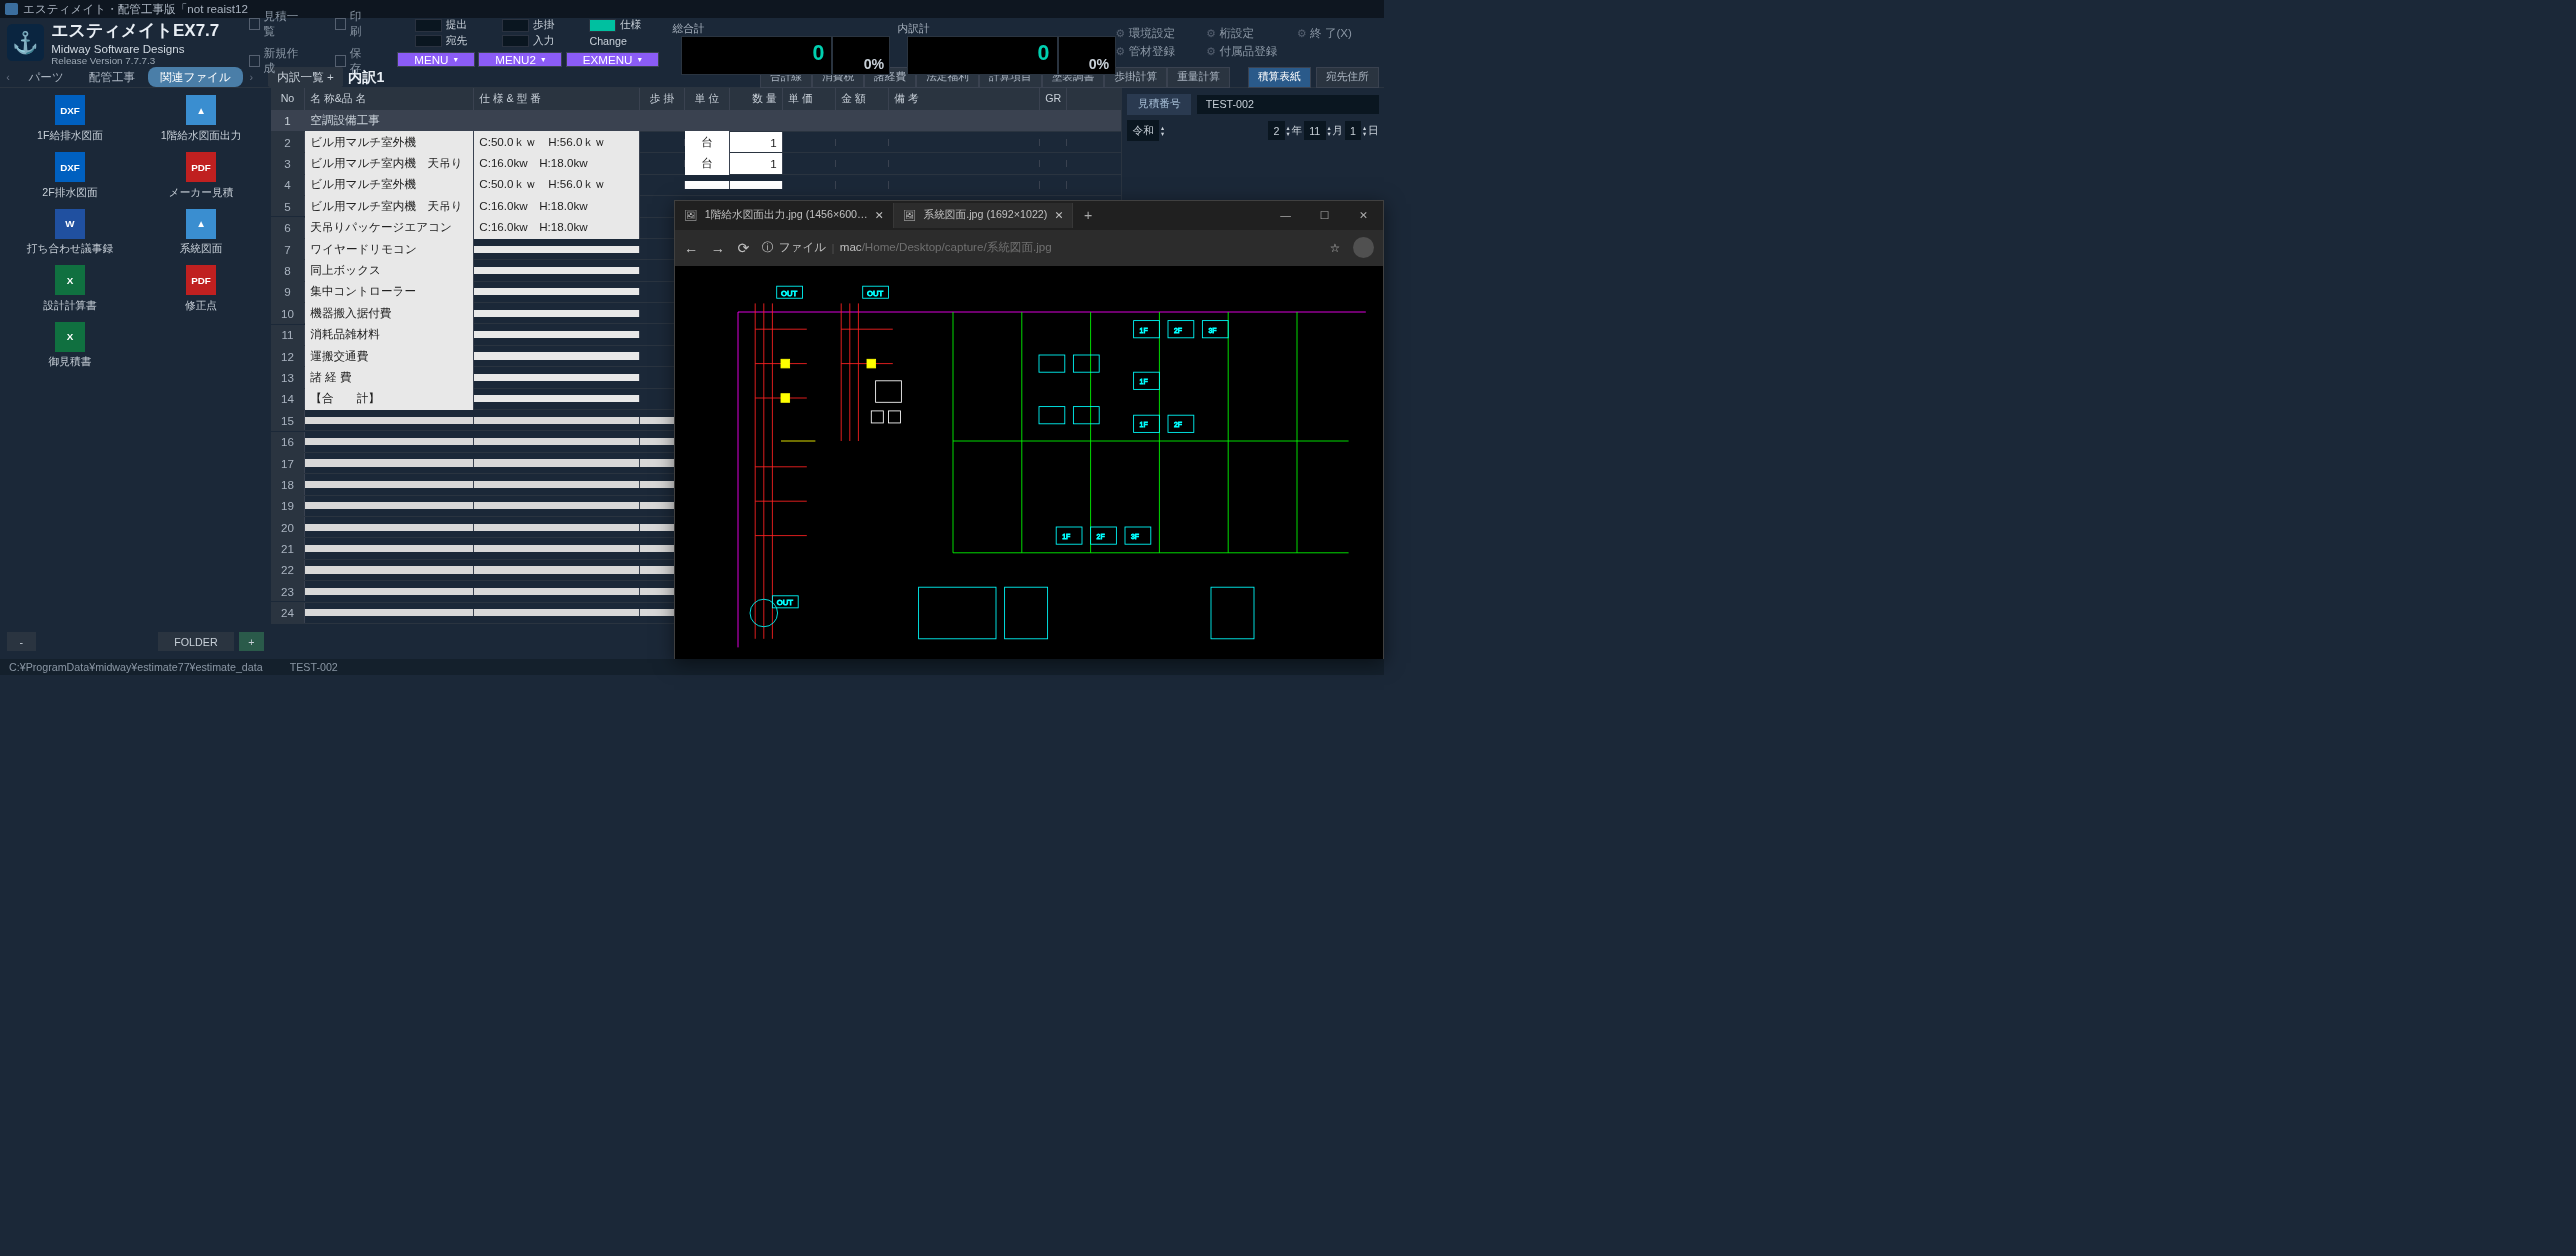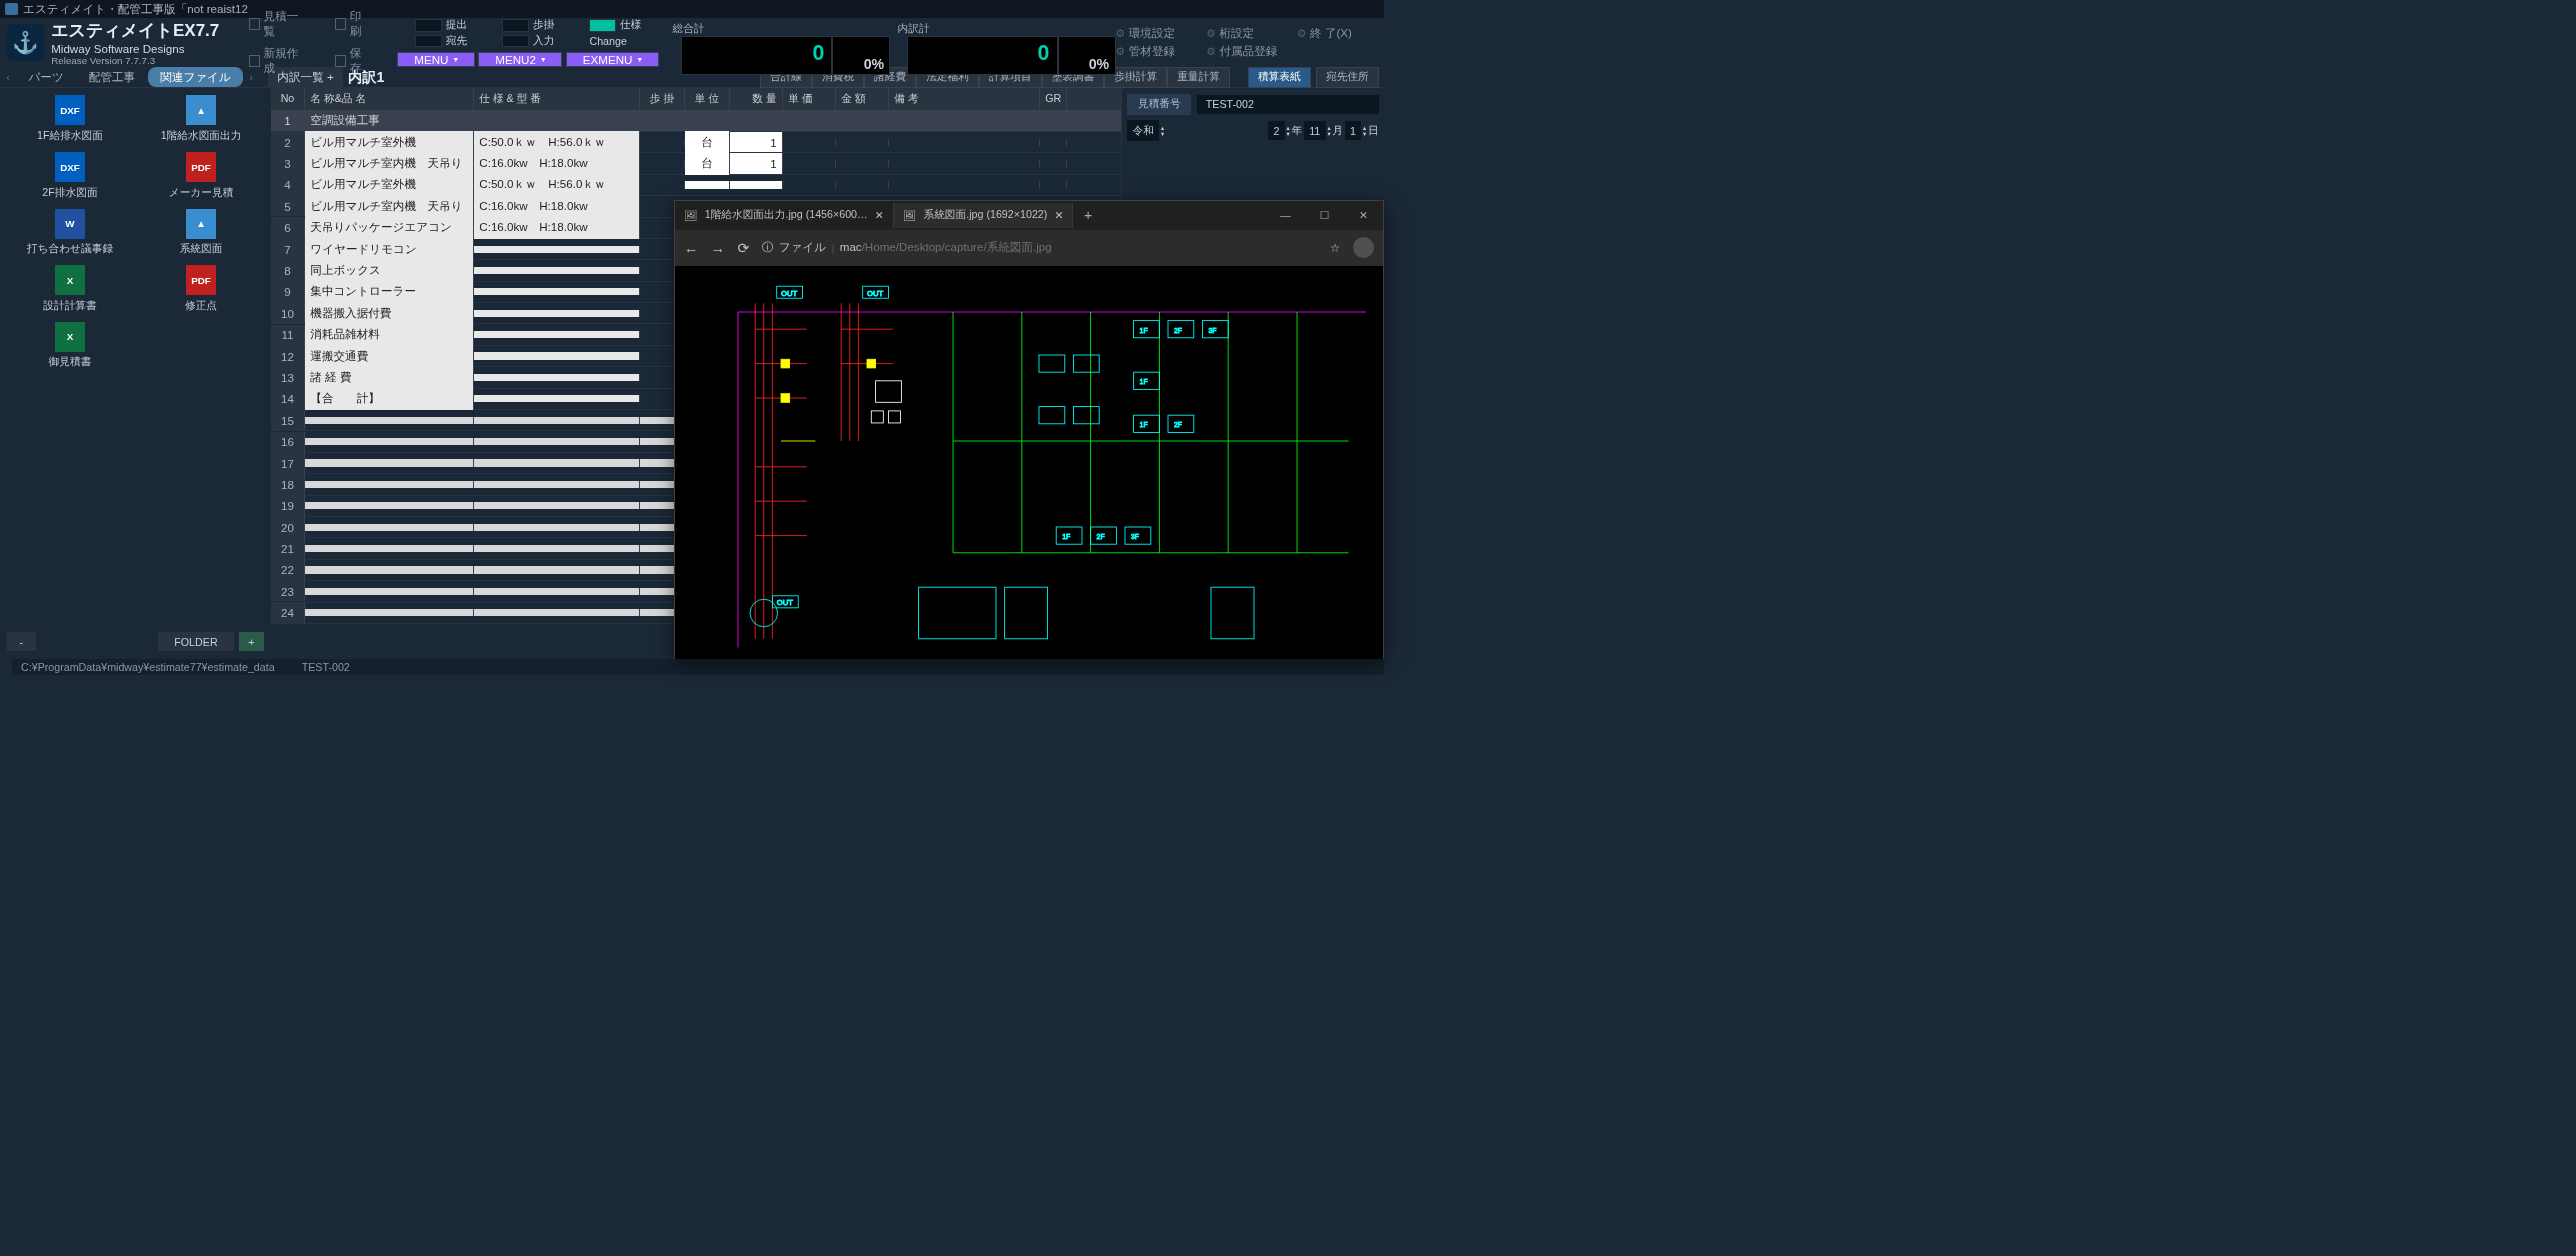--- a/index.html
+++ b/index.html
@@ -92,21 +92,21 @@
 .r-val { background:#0a1620; padding:3.6px 9px; flex:1; }
 .datebits { display:flex; align-items:center; gap:1.8px; }
 .db { background:#0a1620; padding:3.6px 5.3px; }
 .spin { display:flex; flex-direction:column; }
 .spin span { font-size:6.2px; line-height:6.2px; cursor:pointer; }
 .cat { border:0.9px solid #2a3440; padding:3.6px; margin-top:5.3px; }
 .cat-h { color:#8a96a4; font-size:9.8px; margin-bottom:3.6px; }
 .sel { background:#0a1620; border:0.9px solid #3a4250; padding:3.6px 7.1px; display:flex; justify-content:space-between; }
 
 
-.status { position:absolute; bottom:0; left:12px; right:0; height:16px; background:#14202c; display:flex; align-items:center; padding:0 9px; font-size:10.7px; color:#8a96a4; gap:27px;}
+.status { position:absolute; bottom:0; left:0; right:0; height:16px; background:#14202c; display:flex; align-items:center; padding:0 9px; font-size:10.7px; color:#8a96a4; gap:27px;}
 
 
 .viewer { position:absolute; top:200px; left:674px; width:710px; height:459px; background:#202020; border:0.9px solid #404040; box-shadow:0 3.6px 18px rgba(0,0,0,.5); }
 .v-title { height:28.5px; background:#202020; display:flex; align-items:center; }
 .v-tab { display:flex; align-items:center; gap:7.1px; padding:5.3px 9px; font-size:10.7px; color:#c0c0c0; border-right:0.9px solid #383838; }
 .v-tab.act { background:#2c2c2c; }
 .v-tab .x { cursor:pointer; }
 .v-plus { padding:0 10.7px; font-size:14.2px; cursor:pointer; color:#aaa; }
 .v-winbtns { margin-left:auto; display:flex; }
 .v-winbtns span { width:39px; text-align:center; padding:5.3px 0; cursor:pointer; color:#aaa; }

